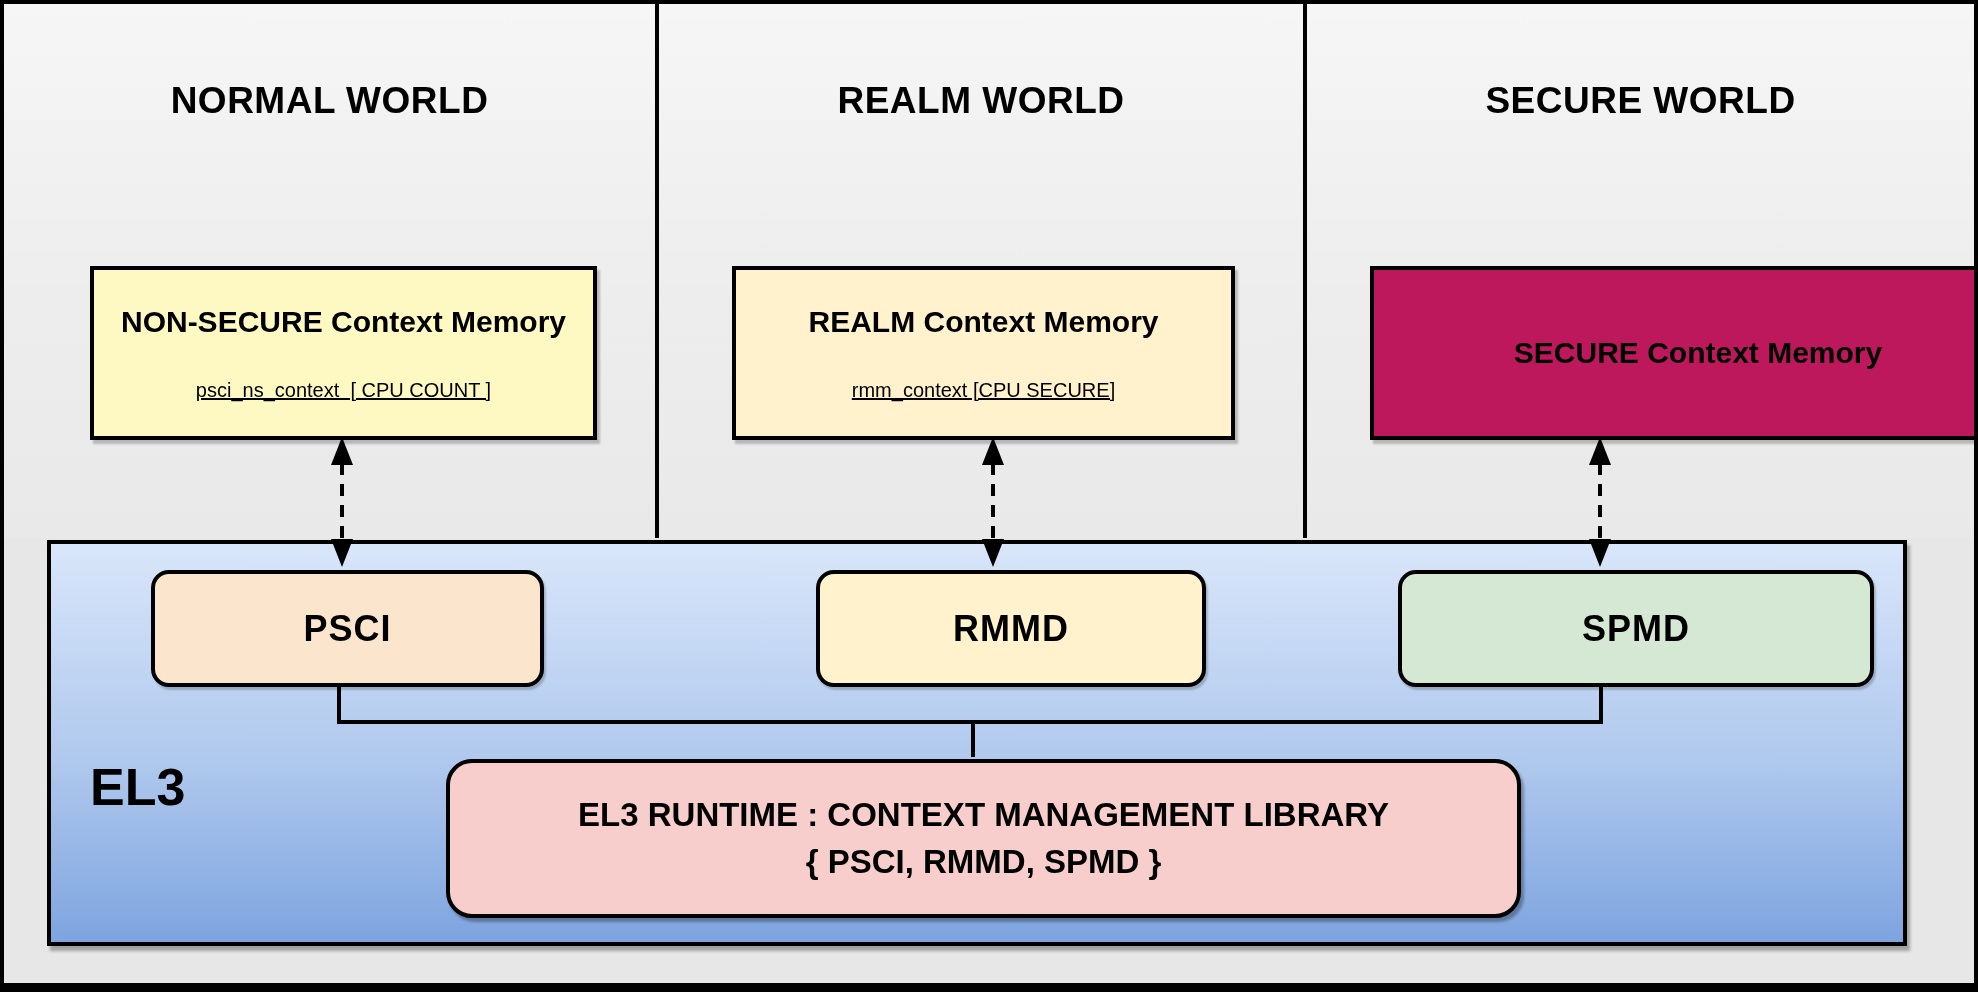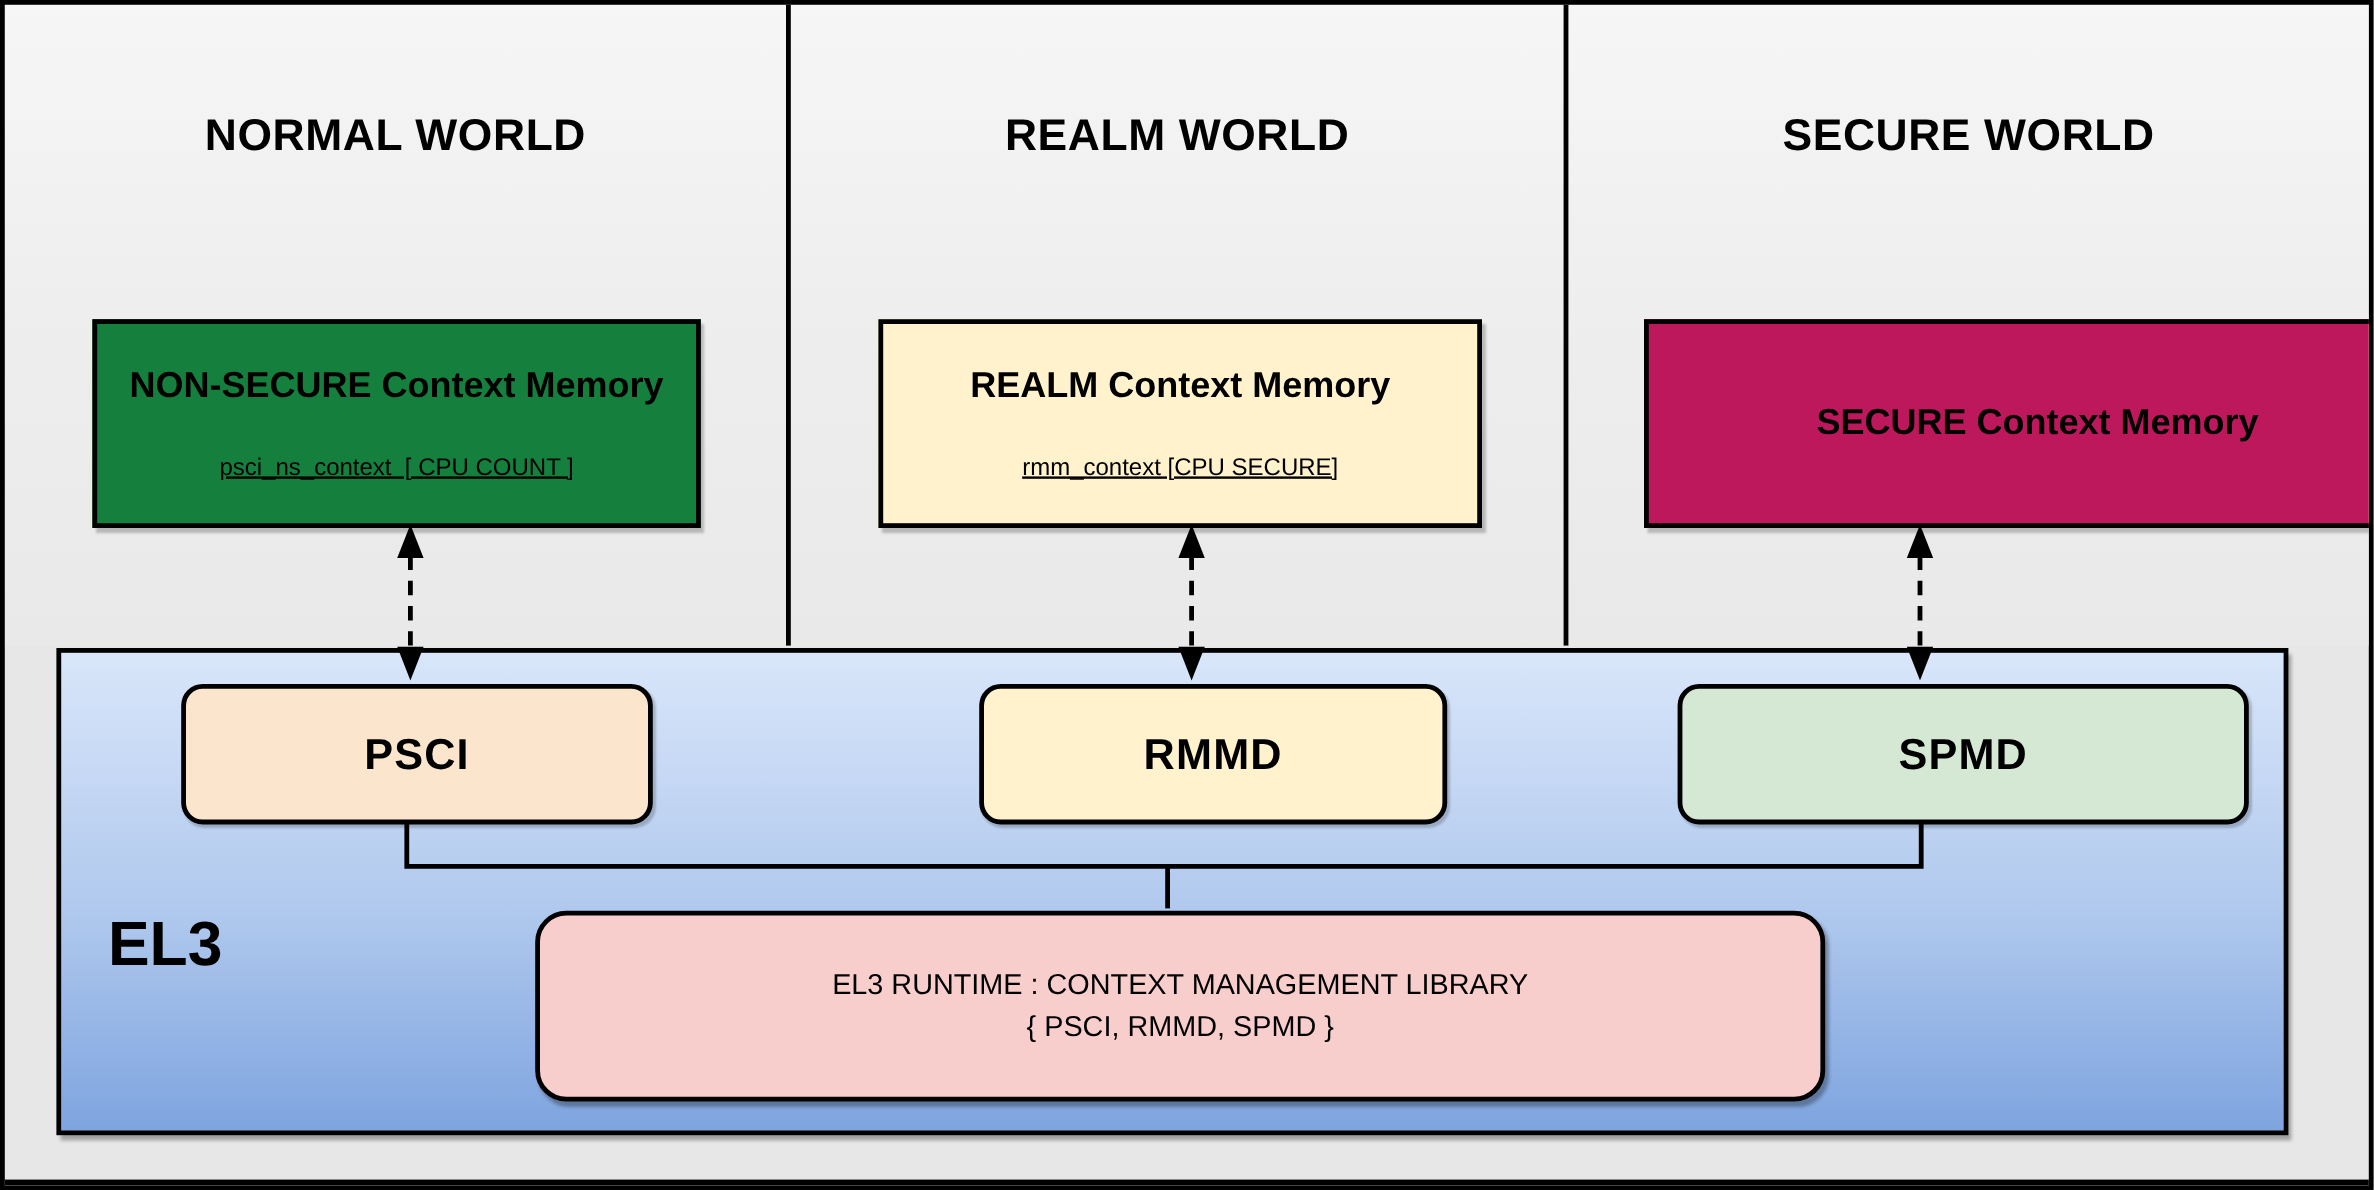--- a/index.html
+++ b/index.html
@@ -34,36 +34,35 @@
   .panel-realm  { width: 648px; }
   .panel-secure { width: 671px; }
   .world-title {
     position: absolute;
     top: 76px; left: 0;
     width: 100%;
     text-align: center;
     font-size: 37px;
     font-weight: bold;
     letter-spacing: 0.5px;
-    margin-top: 12px;
   }
   
   .ctx-box {
     position: absolute;
     height: 174px;
     border: 4px solid #000;
     display: flex;
     flex-direction: column;
     align-items: center;
     justify-content: center;
     gap: 40px;
     box-shadow: 3px 4px 2px rgba(0,0,0,0.22);
     z-index: 3;
   }
-  .ctx-nonsecure { left: 73px;   top: 262px; width: 507px; background: #15803d; }
+  .ctx-nonsecure { left: 86px;   top: 262px; width: 507px; background: #fef9c3; }
   .ctx-realm     { left: 728px;  top: 262px; width: 503px; background: #FFF2CC; }
   .ctx-secure    { left: 1366px; top: 262px; width: 617px; background: #be185d; padding-left: 39px; }
   .ctx-title { font-size: 30px; font-weight: bold; white-space: pre; }
   .ctx-code  { font-size: 20px; white-space: pre; text-decoration: underline; }
   
   .el3-region {
     position: absolute;
     left: 43px; top: 536px;
     width: 1860px; height: 406px;
     background: linear-gradient(180deg, #D9E6FA 0%, #AFC8ED 55%, #7EA4DF 100%);
@@ -102,21 +101,21 @@
     background: #F8CECC;
     border: 4px solid #000;
     border-radius: 26px;
     display: flex;
     flex-direction: column;
     align-items: center;
     justify-content: center;
     box-shadow: 3px 4px 3px rgba(0,0,0,0.30);
     z-index: 3;
   }
-  .runtime-line { font-size: 24px; font-weight: normal; line-height: 1.42; white-space: pre; }
+  .runtime-line { font-size: 33px; font-weight: bold; line-height: 1.42; white-space: pre; }
   
   .connector-layer {
     position: absolute;
     left: 0; top: 0;
     z-index: 2;
     pointer-events: none;
   }
   .connector-solid { stroke: #000; stroke-width: 4; fill: none; }
   .connector-dash  { stroke: #000; stroke-width: 4; stroke-dasharray: 12 9; }
   .arrowhead { fill: #000; stroke: none; }

